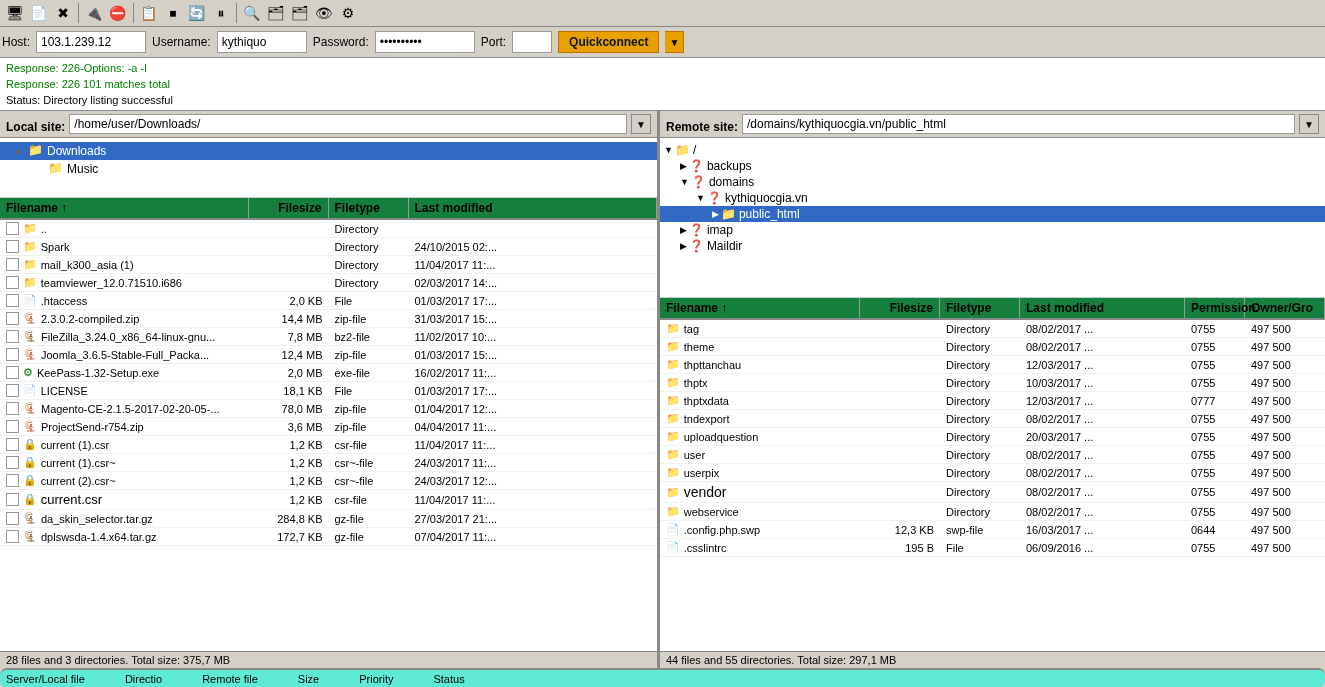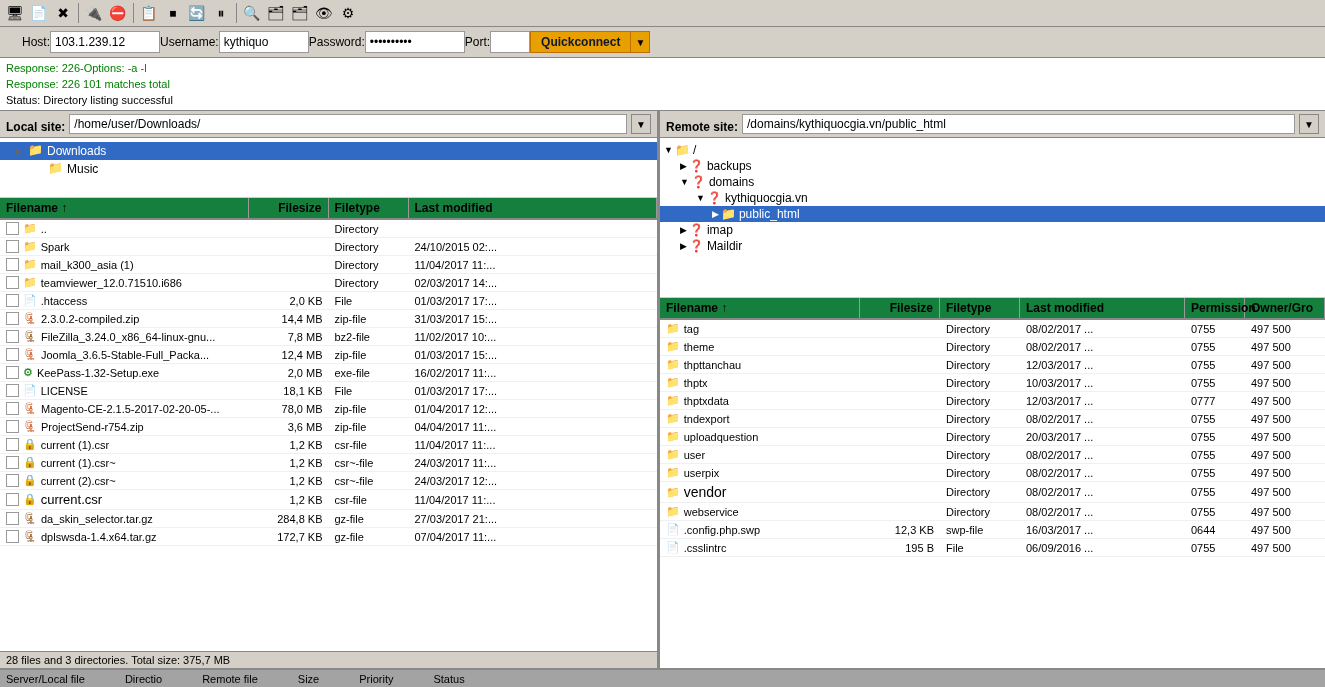--- a/index.html
+++ b/index.html
@@ -21,23 +21,24 @@
       cursor: pointer;
       display: flex; align-items: center; justify-content: center;
       font-size: 14px;
     }
     .toolbar-sep { width: 1px; height: 20px; background: #888; margin: 0 2px; }
 
     
     .conn-bar {
       background: #d4d0c8;
       border-bottom: 1px solid #888;
-      padding: 4px 22px;
+      padding: 4px 2px;
       display: flex;
       align-items: center;
+      gap: 6px;
     }
     .conn-label { font-size: 12px; }
     .conn-input {
       border: 1px solid #999;
       background: #fff;
       padding: 2px 4px;
       font-size: 12px;
       height: 22px;
     }
     .quickconnect-btn {
@@ -185,26 +186,27 @@
     
     .status-footer {
       background: #d4d0c8;
       border-top: 1px solid #888;
       padding: 2px 6px;
       font-size: 11px;
     }
 
     
     .transfer-bar {
-      background: #a3a3a3;
+      background: #5eead4;
       border-top: 2px solid #888;
       padding: 3px 6px;
       font-size: 11px;
       display: flex;
       gap: 40px;
+      border-radius: 7px;
     }
 
     
     ::-webkit-scrollbar { width: 10px; }
     ::-webkit-scrollbar-track { background: #d4d0c8; }
     ::-webkit-scrollbar-thumb { background: #999; border: 1px solid #777; }
 
     .row-name-cell {
       display: flex;
       align-items: center;
@@ -690,20 +692,23 @@
       </div>
       <div class="col col-size">195 B</div>
       <div class="col col-type">File</div>
       <div class="col col-modified">06/09/2016 ...</div>
       <div class="col col-perm">0755</div>
       <div class="col col-owner">497 500</div>
     </div>
         </div>
     </div>
 
+    <div class="status-footer">
+      <span>44 files and 55 directories. Total size: 297,1 MB</span>
+    </div>
   </div>
 
 </div>
 
 <div class="transfer-bar">
   <span>Server/Local file</span>
   <span>Directio</span>
   <span>Remote file</span>
   <span>Size</span>
   <span>Priority</span>

